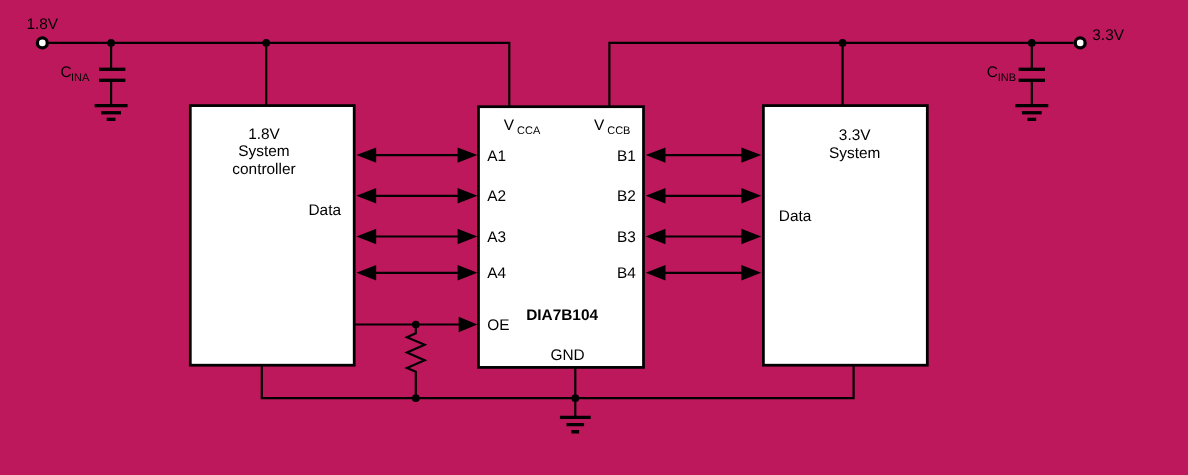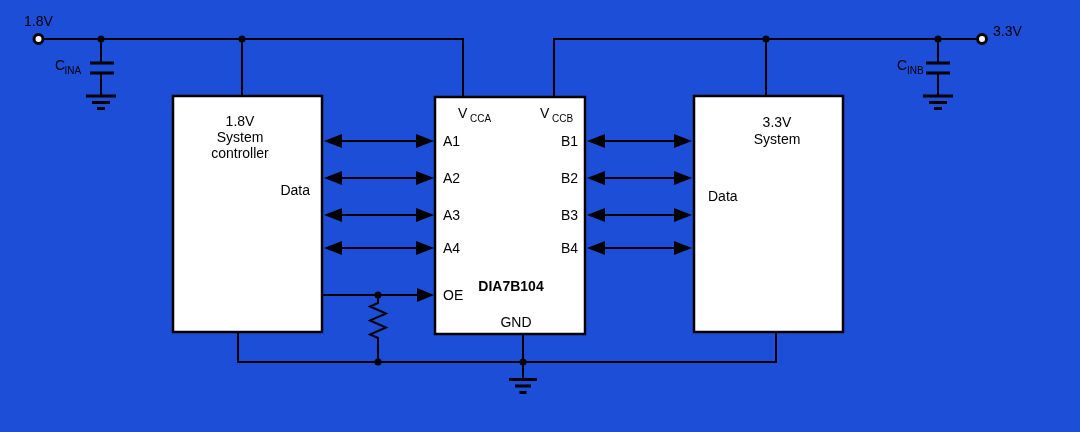--- a/index.html
+++ b/index.html
@@ -4,21 +4,21 @@
 <style>
   html, body {
     margin: 0;
     padding: 0;
     background: #ffffff;
   }
   .canvas {
     position: relative;
     width: 1080px;
     height: 432px;
-    background: #1d4ed8;
+    background: #be185d;
     font-family: "Liberation Sans", sans-serif;
     overflow: hidden;
   }
   svg { display: block; }
   .wire {
     stroke: #000000;
     stroke-width: 2;
     fill: none;
   }
   .thick {

